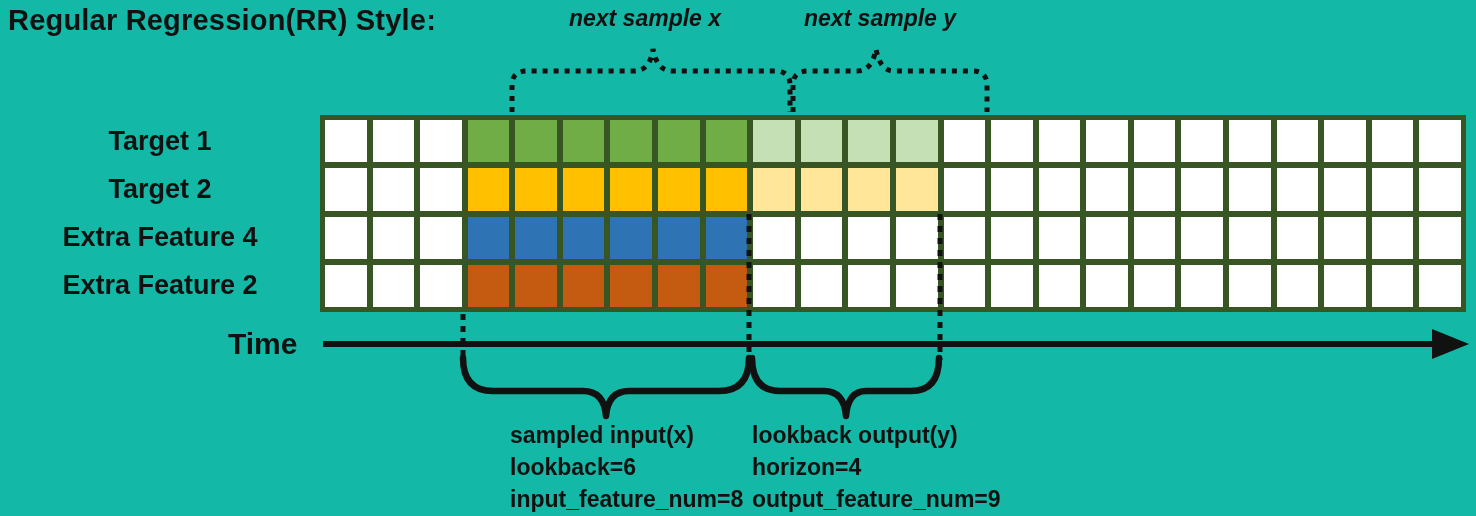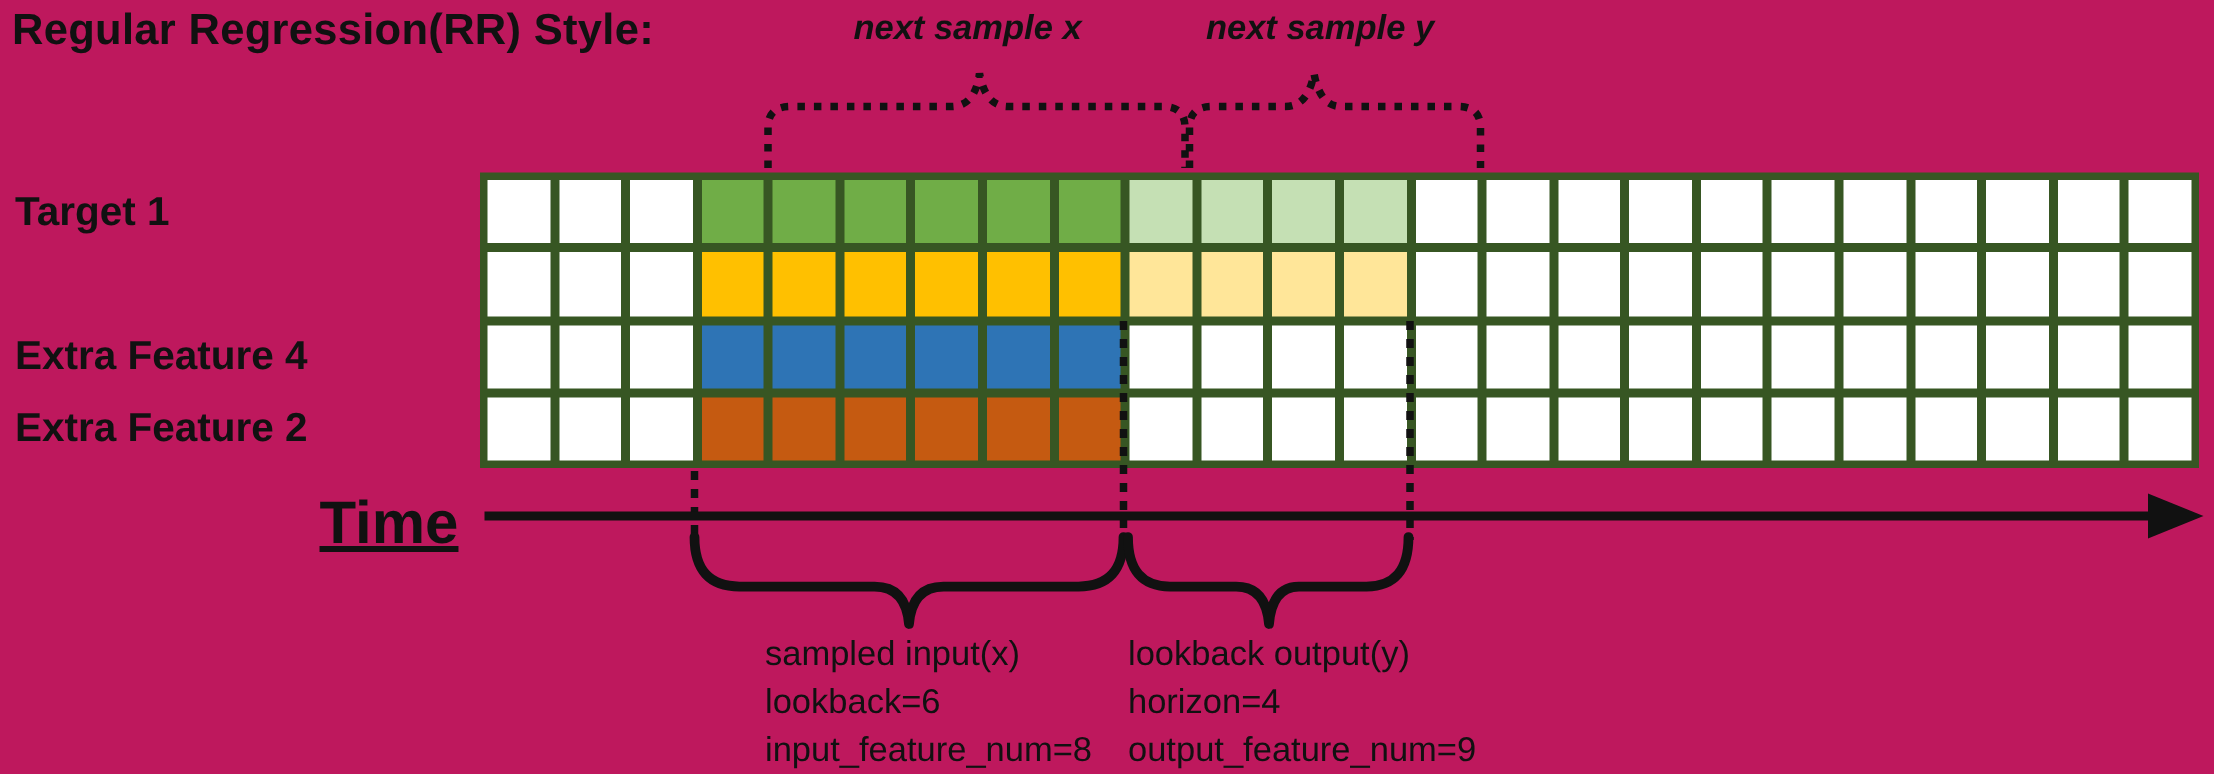--- a/index.html
+++ b/index.html
@@ -1,62 +1,63 @@
 <!DOCTYPE html>
 <html><head>
 <meta charset="utf-8">
 <style>
   html,body{margin:0;padding:0;background:#fff;}
   .stage{
-    position:relative;width:1476px;height:516px;background:#be185d;
+    position:relative;width:1476px;height:516px;background:#14b8a6;
     font-family:"Liberation Sans",sans-serif;color:#111;overflow:hidden;
   }
   .title{
     position:absolute;left:8px;top:4px;font-size:29px;font-weight:bold;
     letter-spacing:.2px;white-space:nowrap;
   }
   .next-label{
     position:absolute;top:5px;transform:translateX(-50%);
     font-size:23px;font-style:italic;font-weight:600;white-space:nowrap;
   }
   .next-label.x{left:645px;}
   .next-label.y{left:880px;}
   .grid{
     position:absolute;left:320px;top:115px;width:1146px;height:197px;
     display:grid;grid-template-columns:repeat(24,1fr);grid-template-rows:repeat(4,1fr);
     gap:6px;padding:5px;box-sizing:border-box;
   }
   .cell{background:#ffffff;}
   .row-label{
     position:absolute;right:1166px;width:300px;height:48px;line-height:48px;
-    text-align:left;font-size:27px;font-weight:bold;white-space:nowrap;
+    text-align:center;font-size:27px;font-weight:bold;white-space:nowrap;
   }
   .time-label{
-    position:absolute;left:213px;top:327px;font-size:40px;font-weight:bold;text-decoration:underline;
+    position:absolute;left:228px;top:327px;font-size:30px;font-weight:bold;
   }
   .overlay{position:absolute;left:0;top:0;pointer-events:none;}
   .anno{
-    position:absolute;top:419px;font-size:23px;line-height:32px;font-weight:400;
+    position:absolute;top:419px;font-size:23px;line-height:32px;font-weight:700;
     white-space:nowrap;
   }
   .anno.left{left:510px;}
   .anno.right{left:752px;}
   .anno span{display:block;}
 </style>
 </head>
 <body>
 
 <div class="stage">
 
   <div class="title">Regular Regression(RR) Style:</div>
 
   <div class="next-label x">next sample x</div>
   <div class="next-label y">next sample y</div>
 
   <div class="row-label" style="top:117px">Target 1</div>
+  <div class="row-label" style="top:165px">Target 2</div>
   <div class="row-label" style="top:213px">Extra Feature 4</div>
   <div class="row-label" style="top:261px">Extra Feature 2</div>
 
   <div class="grid" id="grid" style="background: rgb(55, 86, 35);">
       <div class="cell"></div>
       <div class="cell"></div>
       <div class="cell"></div>
       <div class="cell" style="background: rgb(112, 173, 71);"></div>
       <div class="cell" style="background: rgb(112, 173, 71);"></div>
       <div class="cell" style="background: rgb(112, 173, 71);"></div>

